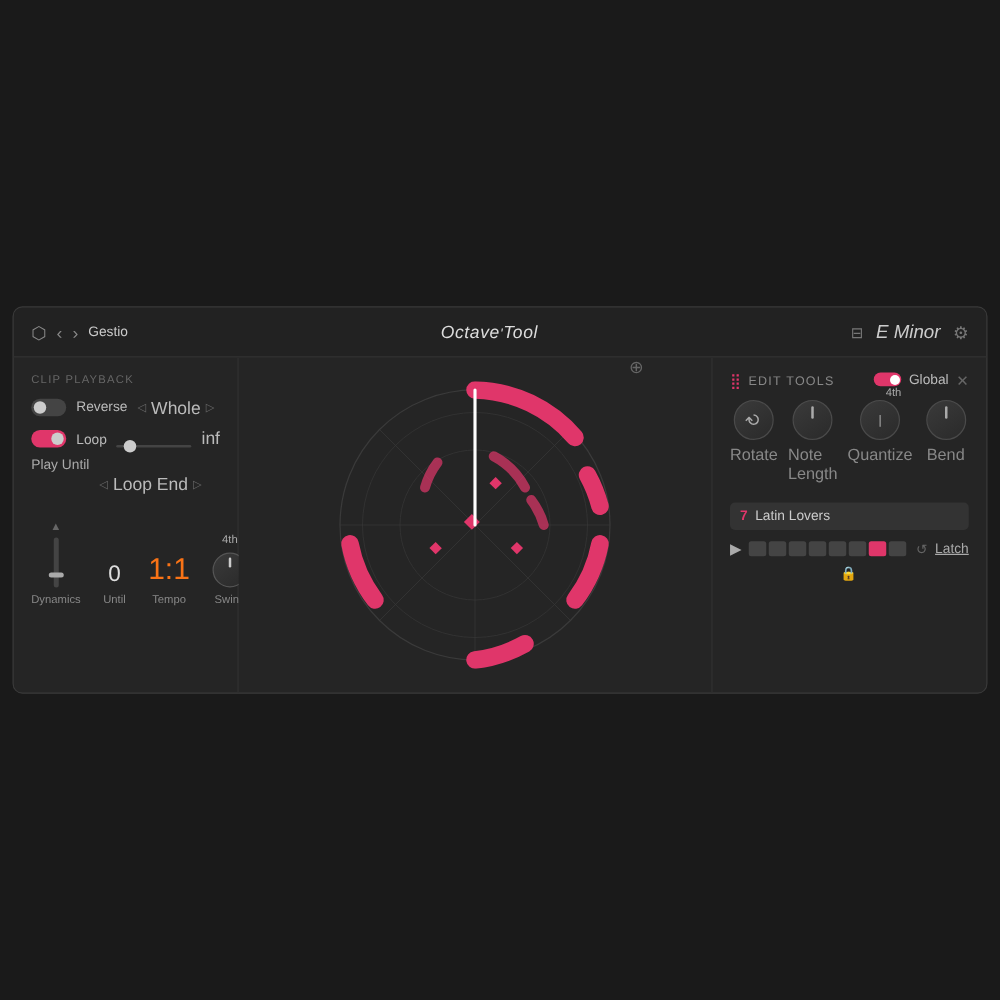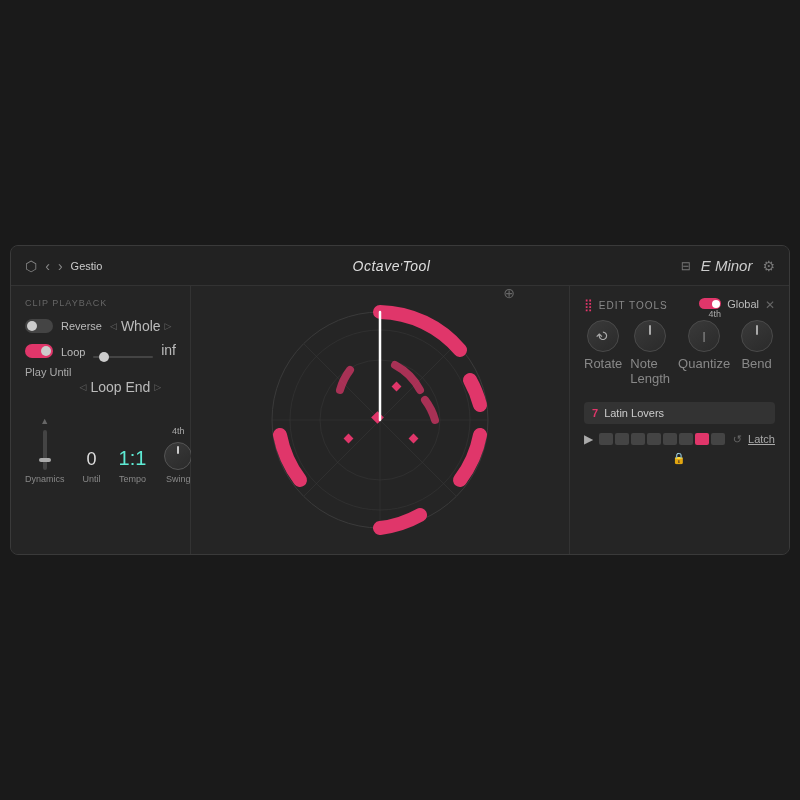--- a/index.html
+++ b/index.html
@@ -216,22 +216,22 @@
       font-size: 9px;
       text-align: center;
     }
     .number-display {
       color: #ddd;
       font-size: 18px;
       font-weight: 300;
       text-align: center;
     }
     .tempo-display {
-      color: #5eead4;
-      font-size: 20px;
+      color: #f97316;
+      font-size: 24px;
       font-weight: 300;
       text-align: left;
     }
     
     .center-panel {
       flex: 1;
       display: flex;
       align-items: center;
       justify-content: center;
       position: relative;

